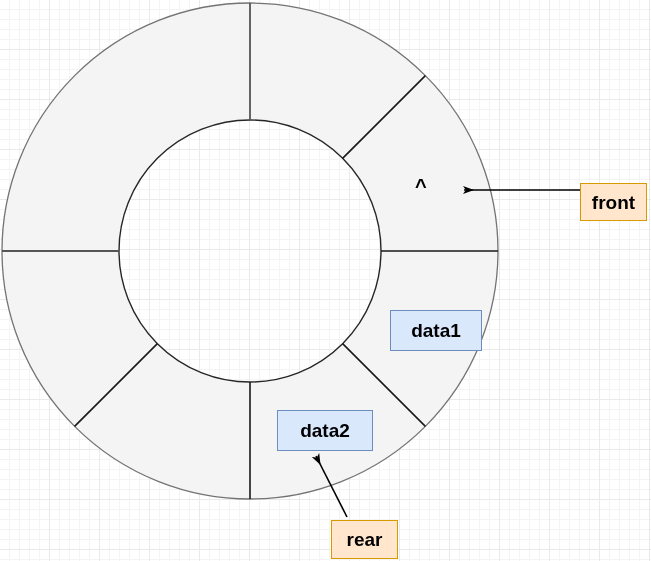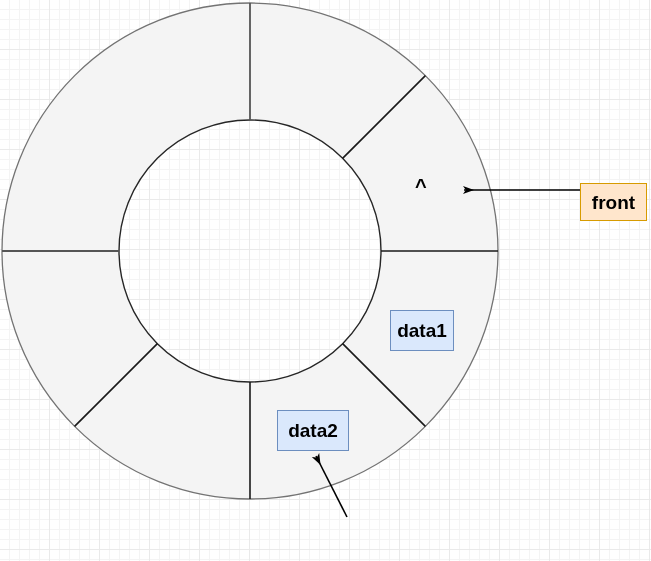--- a/index.html
+++ b/index.html
@@ -52,22 +52,22 @@
   }
   .caret-marker {
     position: absolute;
     font-family: "Liberation Sans", sans-serif;
     font-size: 20px;
     font-weight: bold;
     color: #000000;
     line-height: 1;
   }
   #box-front  { left: 580px; top: 171px; width: 67px; height: 38px; margin-top: 12px; }
-  #box-data1  { left: 390px; top: 310px; width: 64px; height: 41px; }
-  #box-data2  { left: 277px; top: 410px; width: 72px; height: 41px; }
+  #box-data1  { left: 390px; top: 310px; width: 92px; height: 41px; }
+  #box-data2  { left: 277px; top: 410px; width: 96px; height: 41px; }
   #box-rear   { left: 331px; top: 520px; width: 67px; height: 39px; }
   #caret-front{ left: 415px; top: 176px; }
 </style>
 </head>
 <body>
 
 <div id="canvas">
 
   <svg id="vector-layer" viewBox="0 0 651 561" xmlns="http://www.w3.org/2000/svg">
 
@@ -116,14 +116,17 @@
   </div>
 
   <div id="box-data2" class="shape-label label-blue">
     <span>data2</span>
   </div>
 
   <div id="box-front" class="shape-label label-orange">
     <span>front</span>
   </div>
 
+  <div id="box-rear" class="shape-label label-orange">
+    <span>rear</span>
+  </div>
 
 </div>
 
 </body></html>

